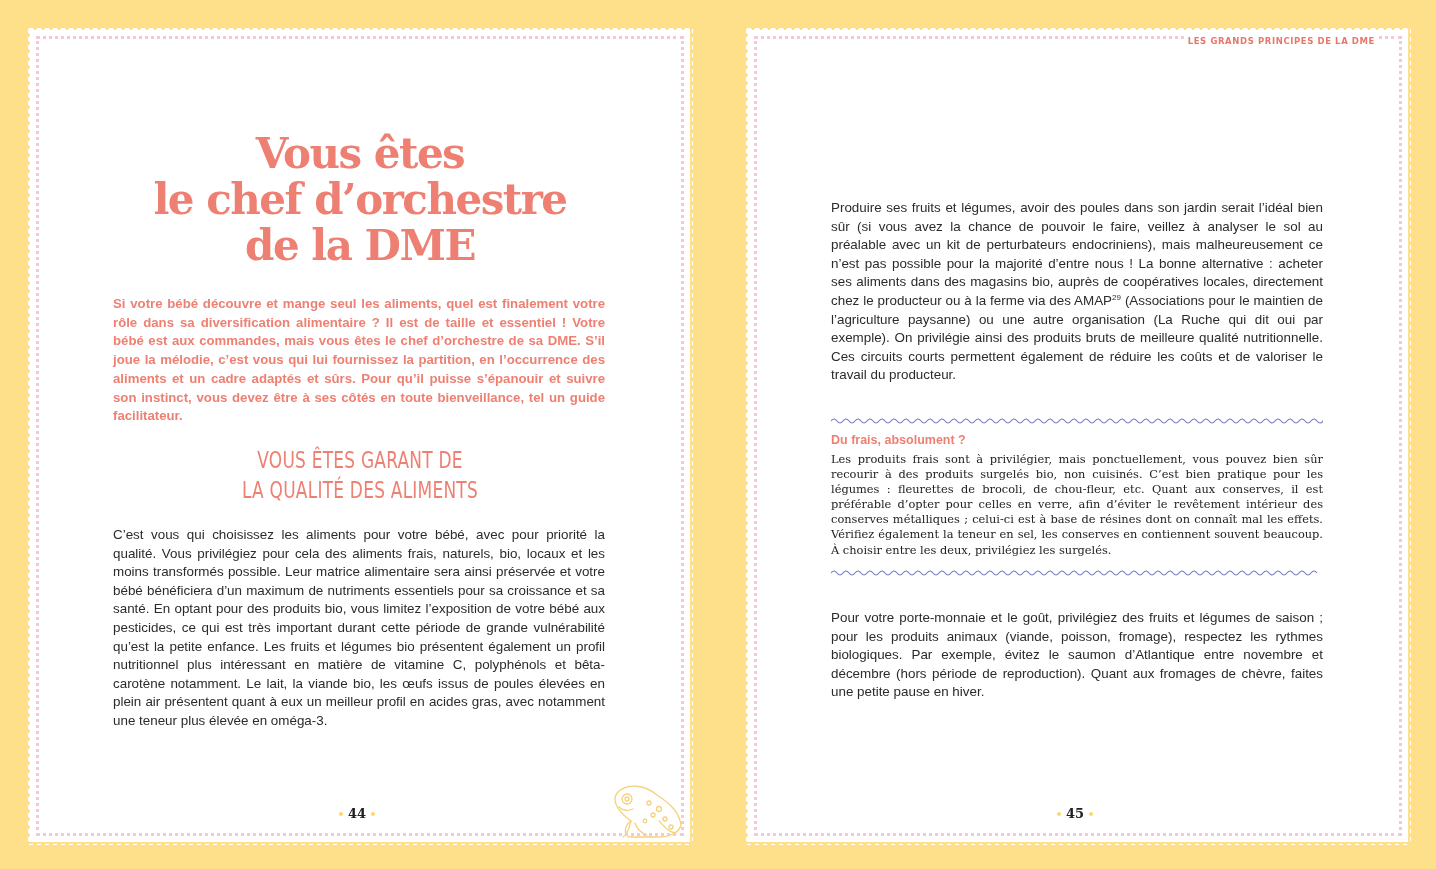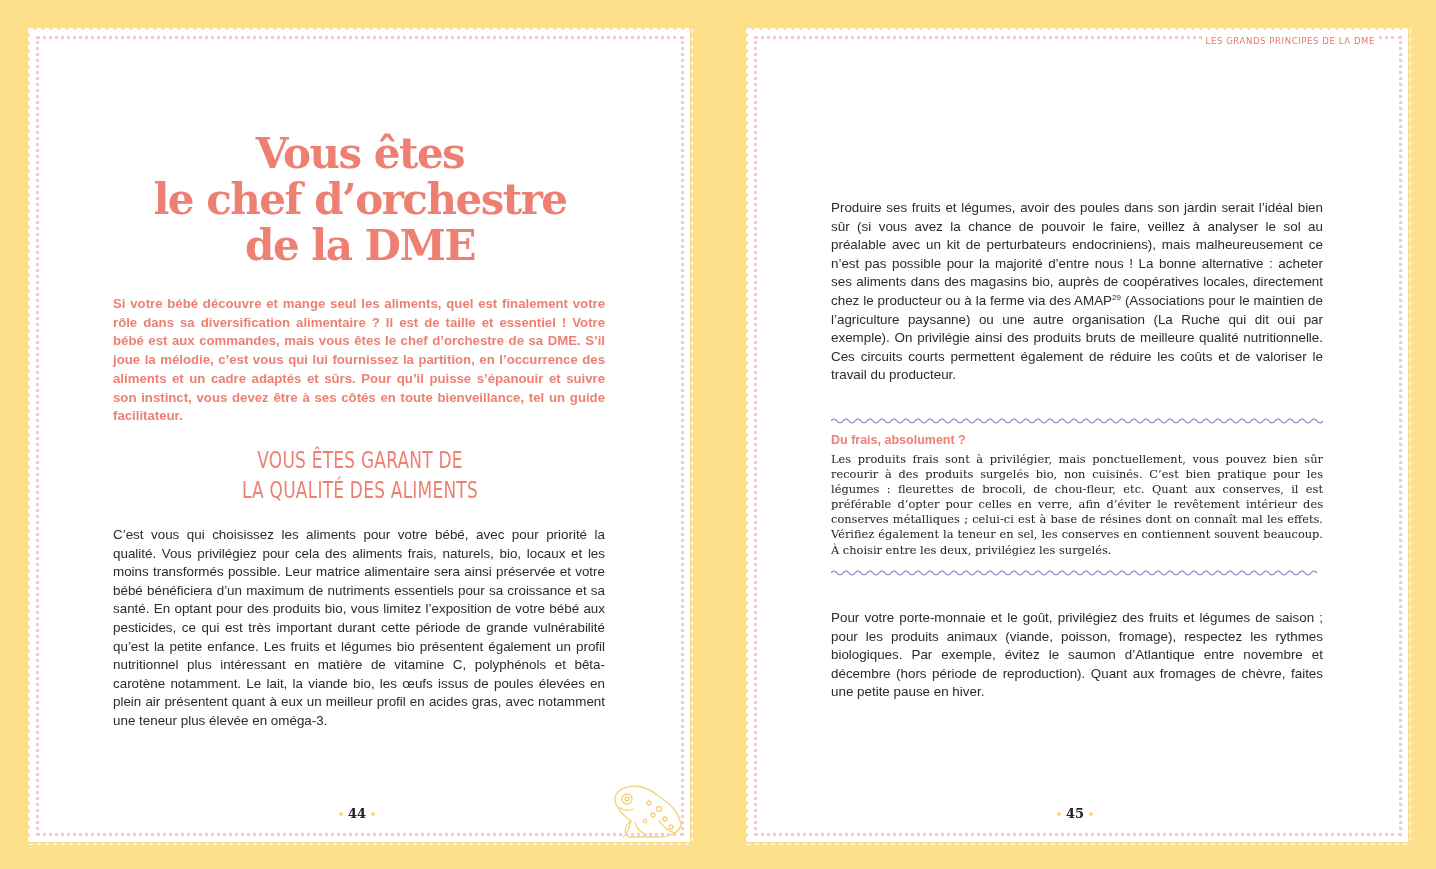--- a/index.html
+++ b/index.html
@@ -20,21 +20,21 @@
   }
   .page::after {
     content:""; position:absolute; inset:3px;
     border:3px dotted #f6c9d2; pointer-events:none;
   }
   #page-left { left:33px; top:33px; width:654px; height:806px; }
   #page-right { left:751px; top:33px; width:654px; height:806px; }
 
   .running-head {
     position:absolute; right:26px; top:2px; font-size:8.5px; letter-spacing:0.6px;
-    color:#e8776b; font-weight:normal; text-transform:uppercase; background:#fff; padding:1px 4px;
+    color:#e8776b; font-weight:bold; text-transform:uppercase; background:#fff; padding:1px 4px;
     font-family: "DejaVu Sans", sans-serif; z-index:2;
   }
 
   .chapter-title {
     position:absolute; left:0; right:0; top:98px; text-align:center;
     font-family: "DejaVu Serif", serif; font-weight:bold; color:#ee8073;
     font-size:42px; line-height:46px; letter-spacing:-1.5px;
   }
   .chapter-title span { display:block; }
 

